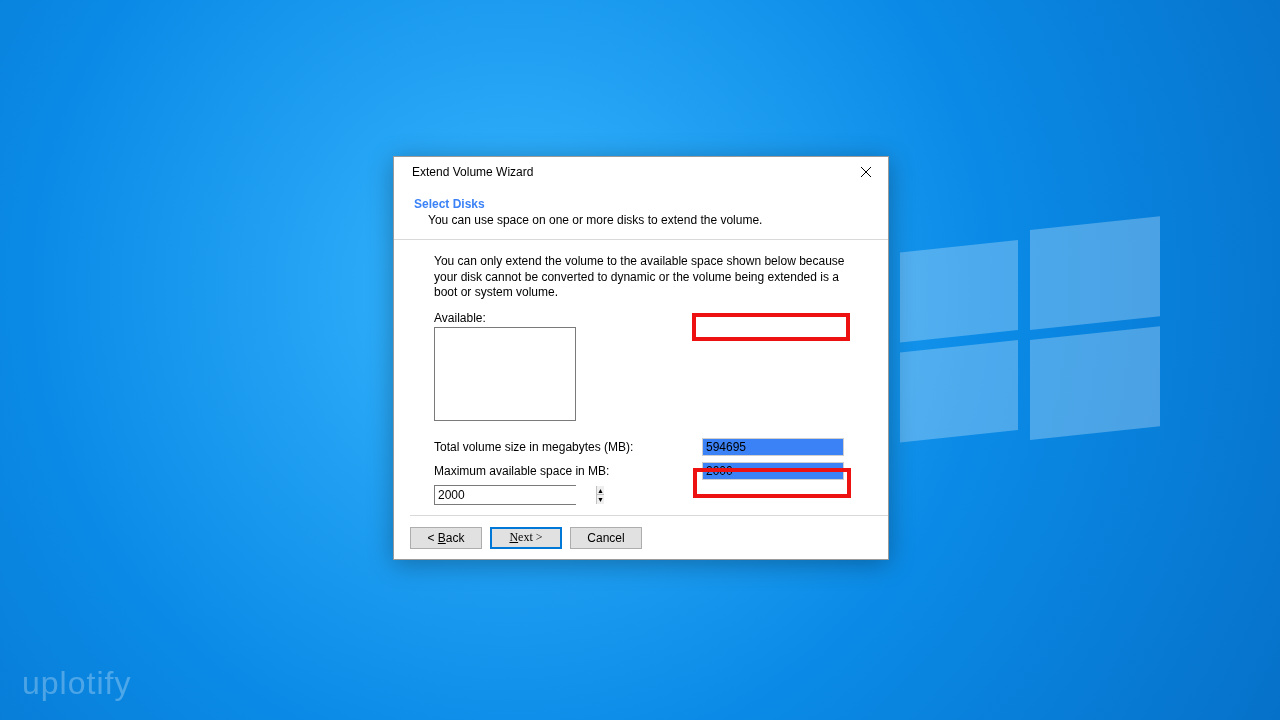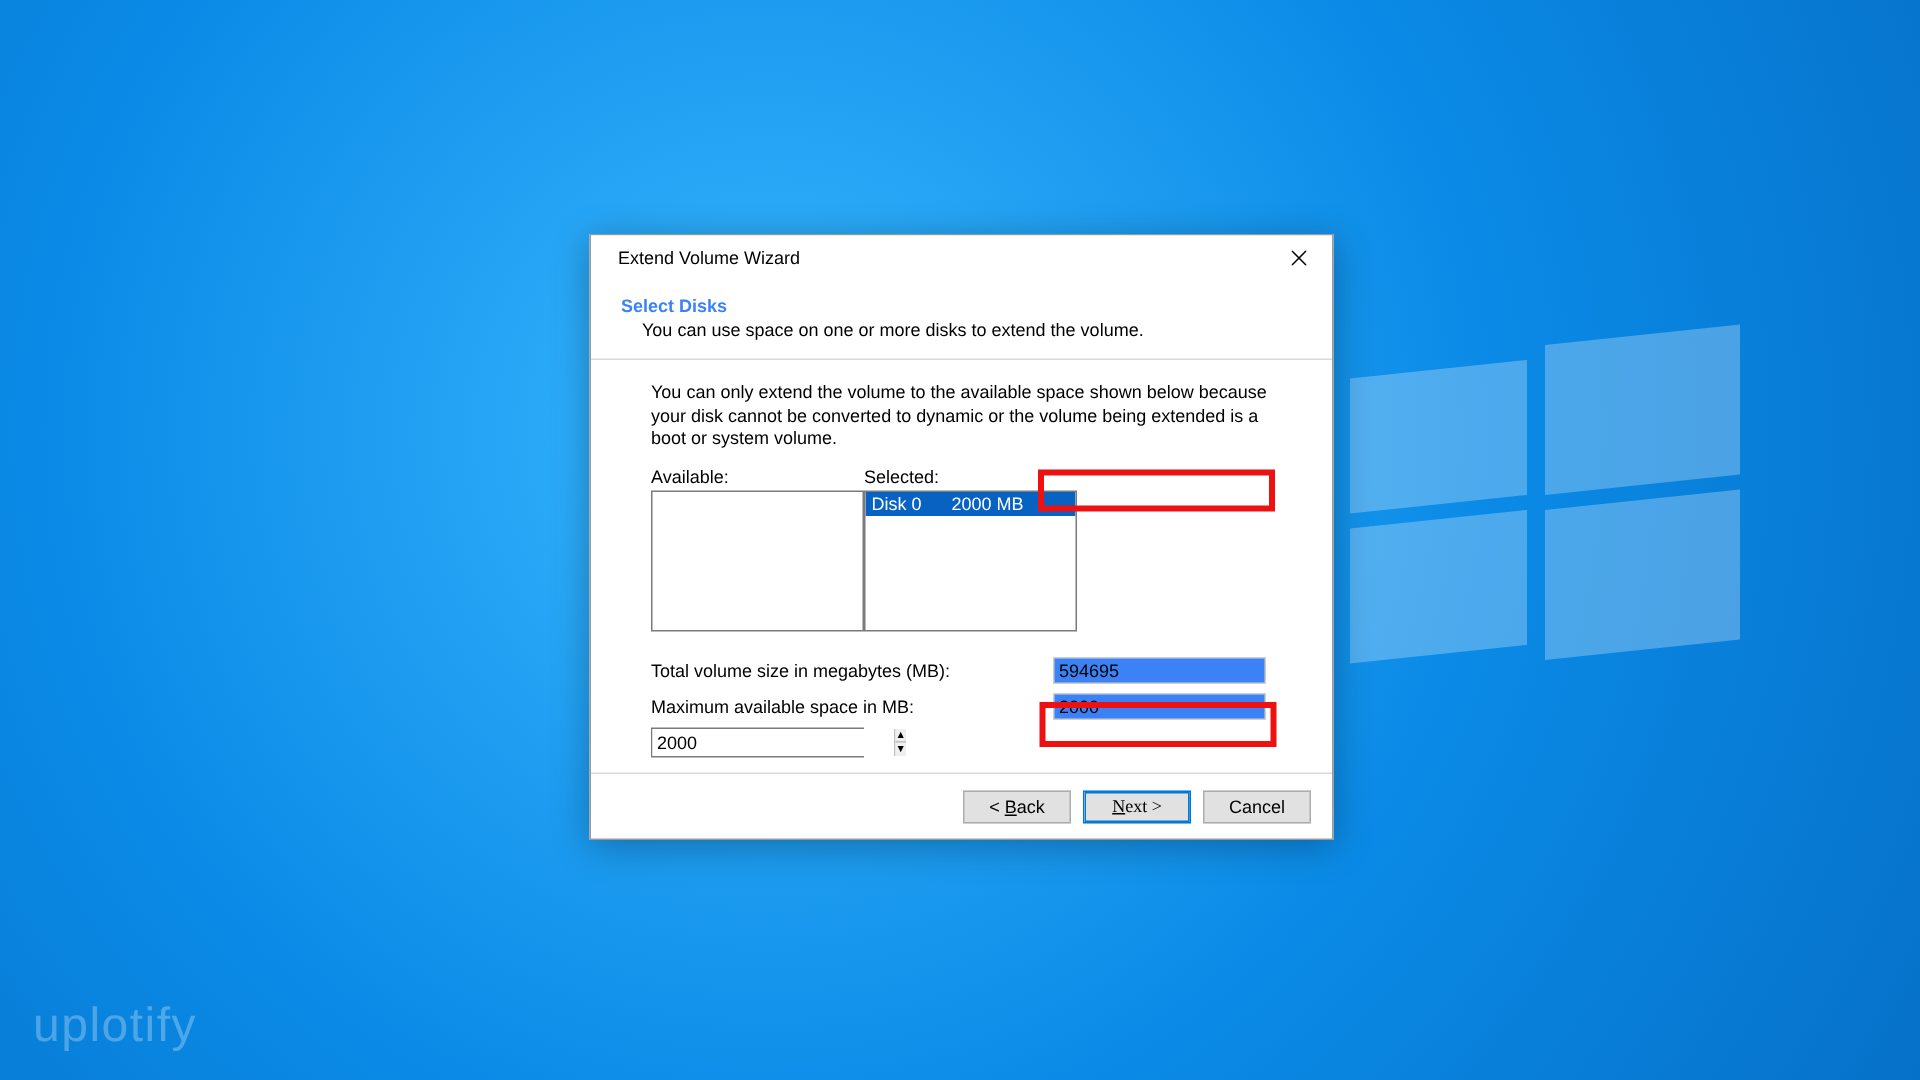--- a/index.html
+++ b/index.html
@@ -85,23 +85,23 @@
     font-family: inherit;
   }
   .spinners { width: 15px; display:flex; flex-direction: column; border-left: 1px solid #c0c0c0; }
   .spinners .sp {
     flex:1; display:flex; align-items:center; justify-content:center;
     background:#efefef; cursor:pointer; font-size:7px; line-height:1;
   }
   .spinners .sp + .sp { border-top: 1px solid #c0c0c0; }
 
   .footer {
-    position: absolute; bottom: 0; left: 0; right: 0; height: 44px;
+    position: absolute; bottom: 0; left: 16px; right: 0; height: 44px;
     border-top: 1px solid #d9d9d9;
-    display: flex; align-items: center; justify-content: flex-end;
+    display: flex; align-items: center; 
     gap: 8px; padding-right: 14px;
   }
   .footer .wbtn { width: 72px; }
 
   .mn { text-decoration: underline; }
 </style>
 </head>
 <body>
 
 <div class="desktop">
@@ -135,26 +135,20 @@
     <div class="body-area">
       <div class="info-text">You can only extend the volume to the available space shown below because your disk cannot be converted to dynamic or the volume being extended is a boot or system volume.</div>
 
       <div class="lists-row">
         <div class="list-col">
           <div class="list-label">Available:</div>
           <div class="listbox"></div>
         </div>
 
 
-        <div class="list-col">
-          <div class="list-label">Selected:</div>
-          <div class="listbox">
-            <div class="item selected">Disk 0      2000 MB</div>
-          </div>
-        </div>
       </div>
 
       <div class="fields">
         <div class="field-row">
           <div class="flabel">Total volume size in megabytes (MB):</div>
           <div class="ro-field">594695</div>
         </div>
         <div class="field-row">
           <div class="flabel">Maximum available space in MB:</div>
           <div class="ro-field">2000</div>

